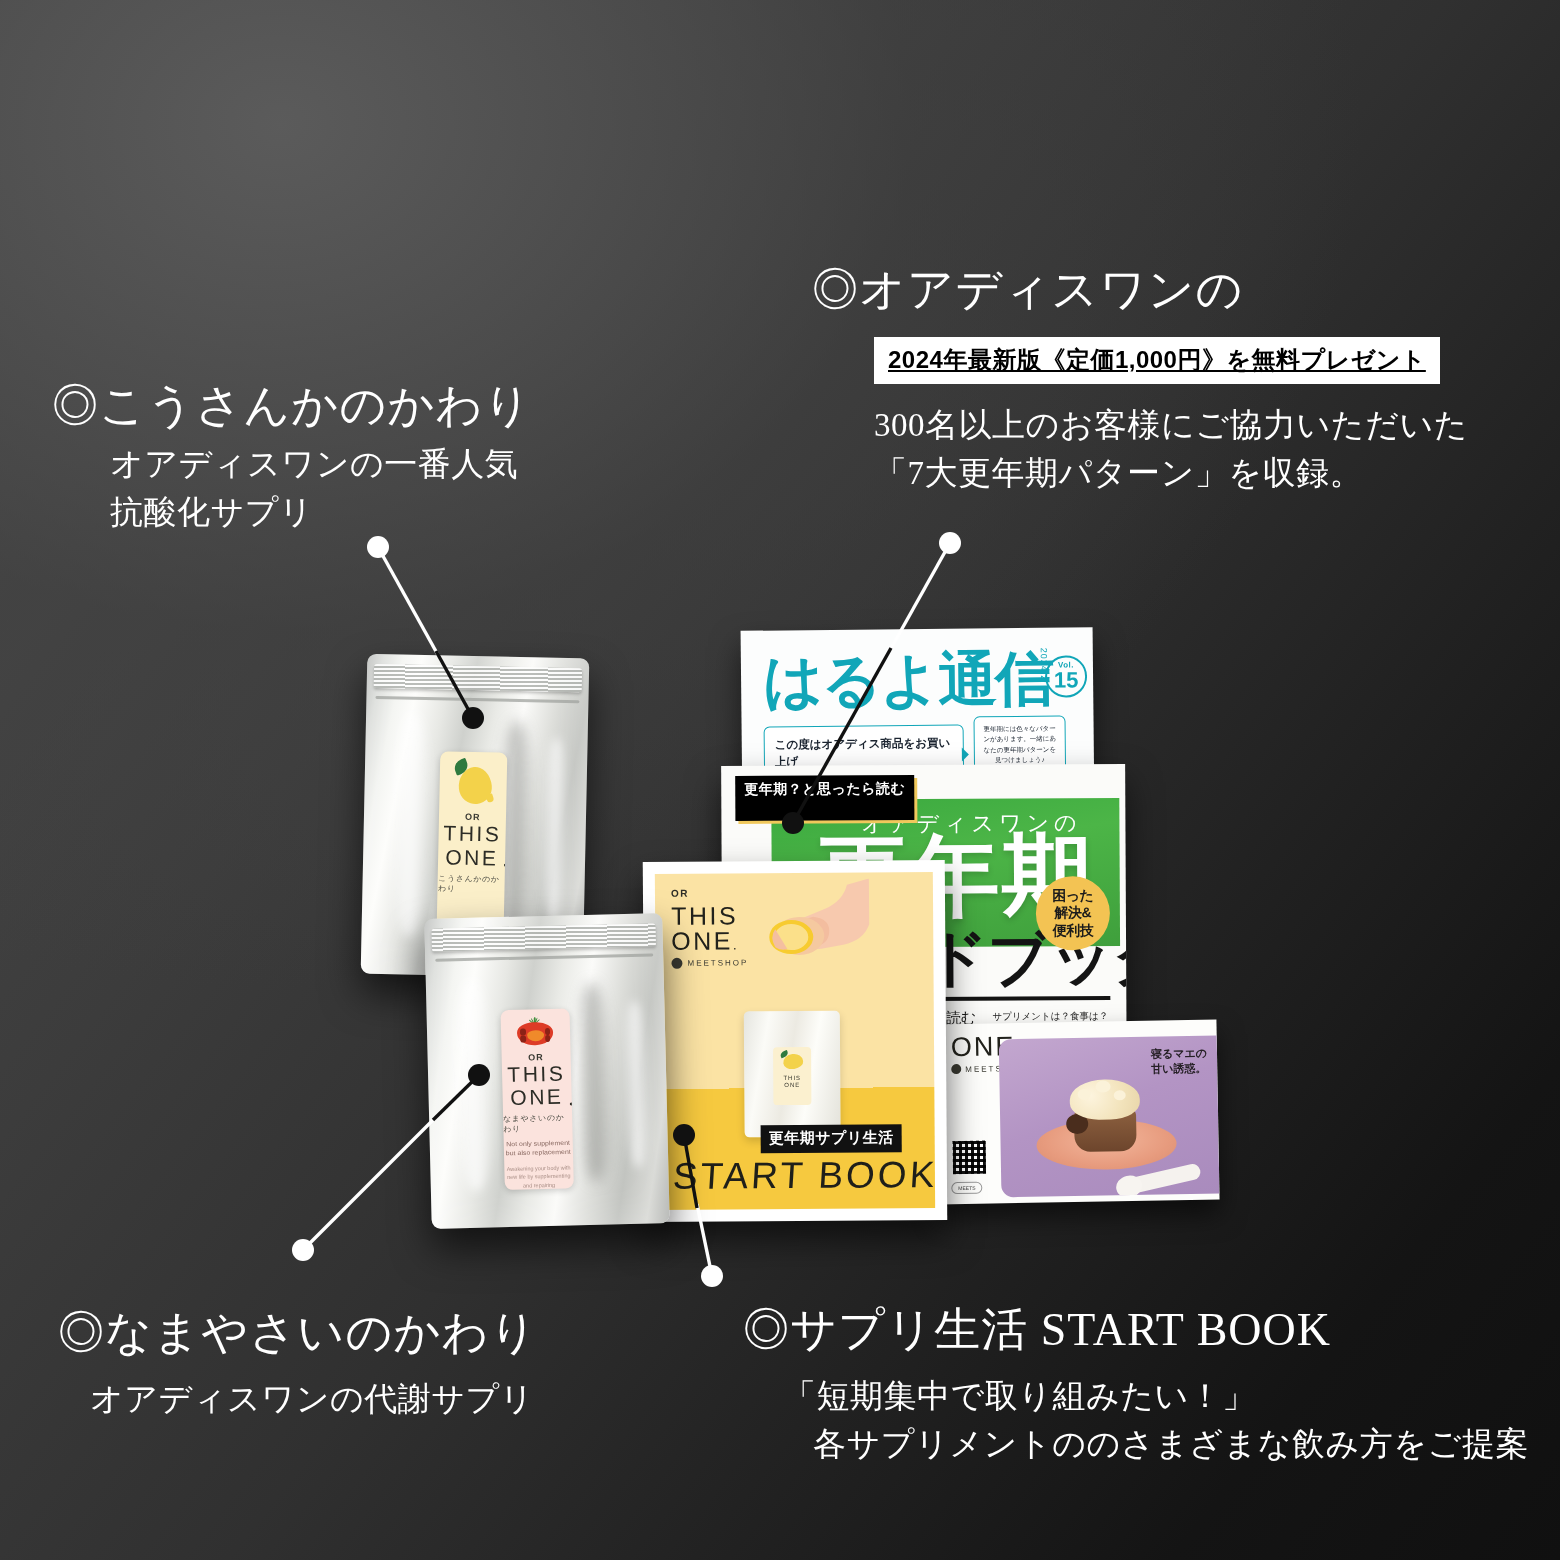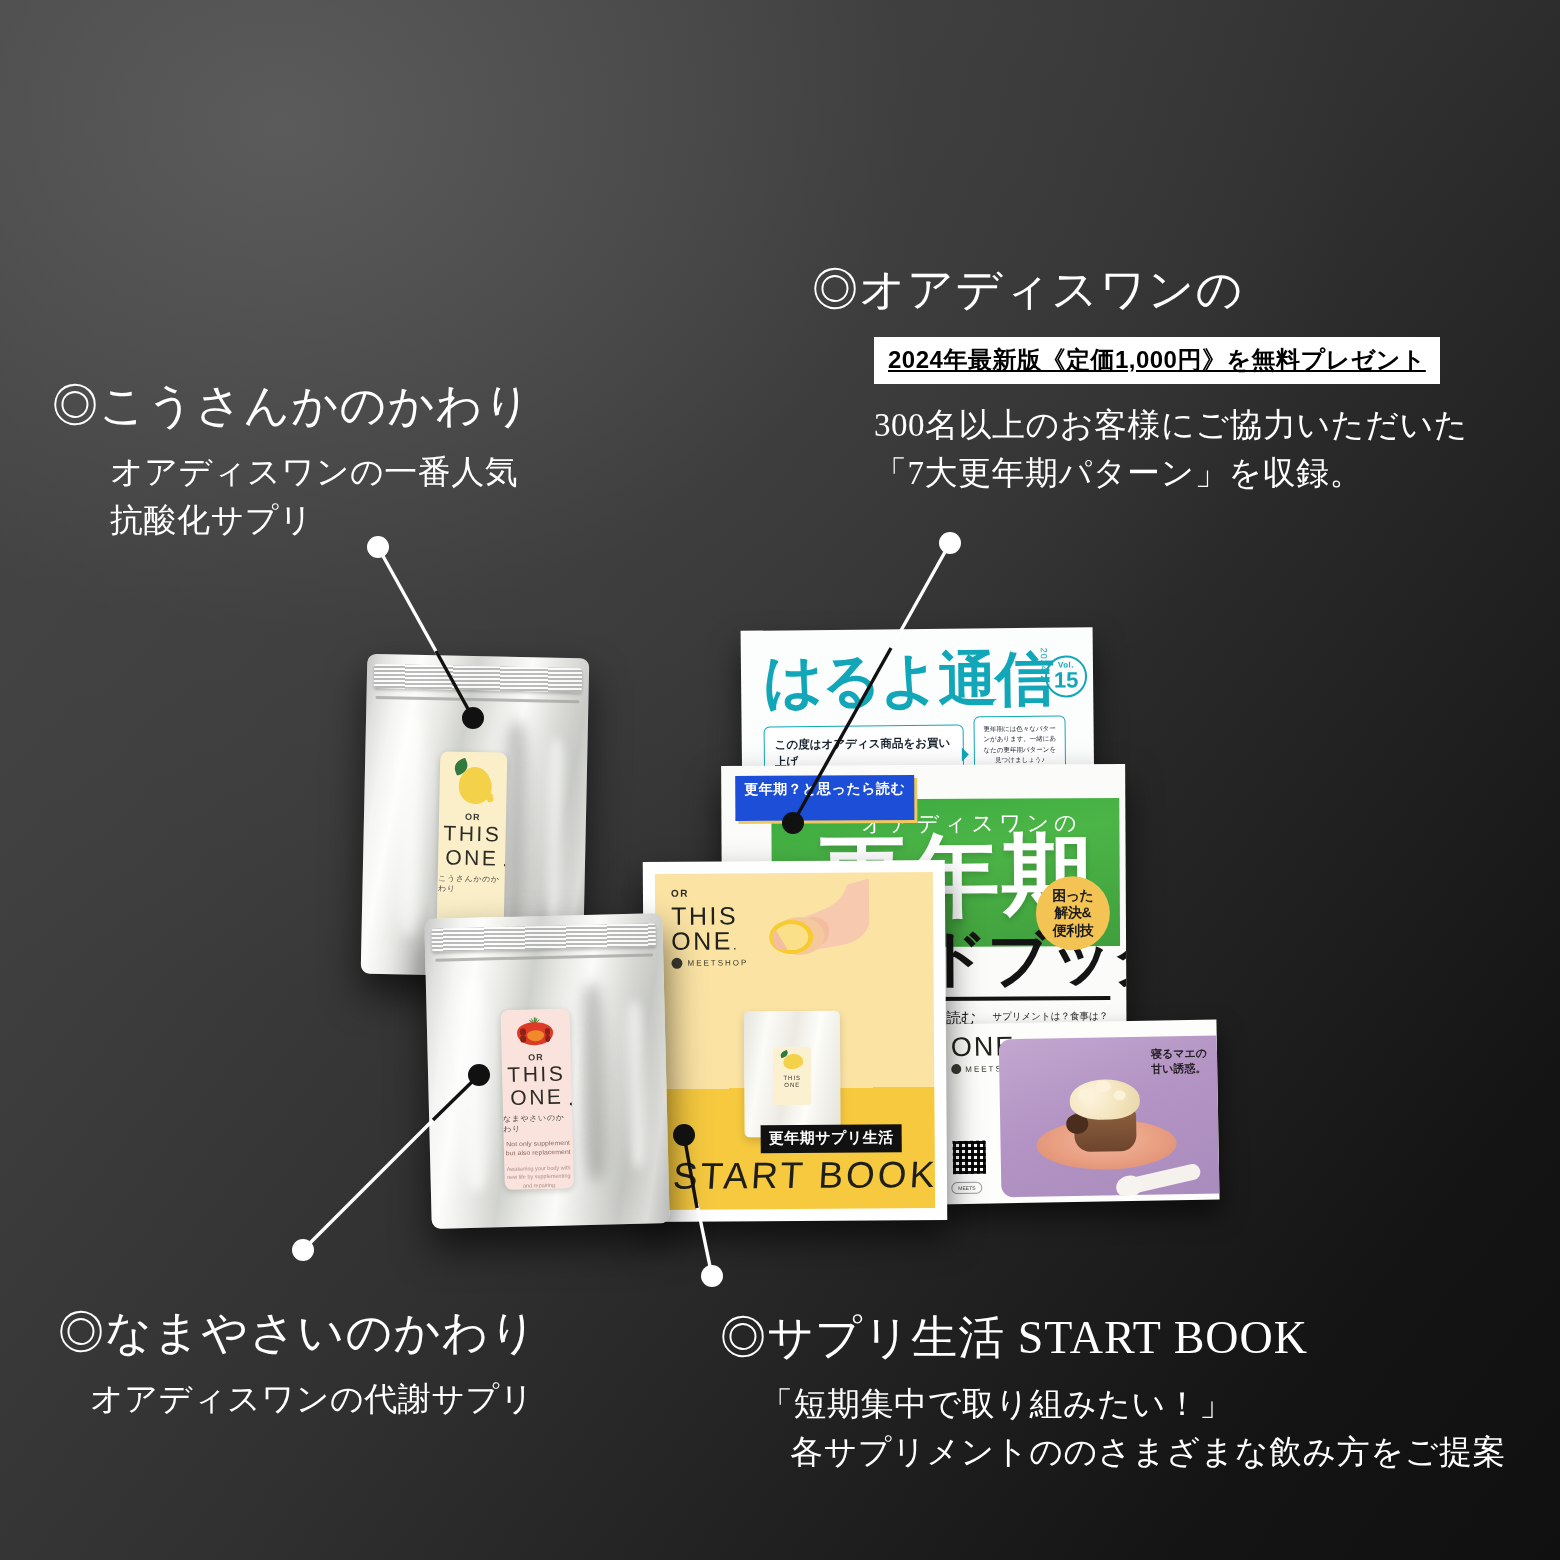--- a/index.html
+++ b/index.html
@@ -39,37 +39,37 @@
     font-family:"Liberation Serif", serif;
     font-size:46px; line-height:1.2; white-space:nowrap; letter-spacing:1px;
   }
   .callout .desc{
     font-family:"Liberation Serif", serif;
     font-size:33px; line-height:1.45; letter-spacing:0.5px; white-space:nowrap;
   }
   .callout .desc .ln{ display:block; }
 
   #callout-antioxidant{ left:52px; top:378px; }
-  #callout-antioxidant .desc{ margin-top:16px; padding-left:58px; }
+  #callout-antioxidant .desc{ margin-top:8px; padding-left:58px; }
 
   #callout-guidebook{ left:812px; top:262px; }
   #badge-free-gift{
     display:inline-block; background:#ffffff; color:#000000;
     font-family:"Liberation Sans", sans-serif; font-weight:bold;
     font-size:24px; line-height:1; letter-spacing:0.5px;
     padding:11px 14px 12px 14px; margin-top:20px; margin-left:62px;
     white-space:nowrap;
     text-decoration:underline;
   }
   #callout-guidebook .desc{ margin-top:18px; padding-left:62px; }
 
   #callout-vegetable{ left:58px; top:1305px; }
   #callout-vegetable .desc{ margin-top:16px; padding-left:32px; }
 
-  #callout-startbook{ left:720px; top:1302px;margin-top:8px; }
+  #callout-startbook{ left:743px; top:1302px; }
   #callout-startbook .desc{ margin-top:16px; padding-left:40px; }
   #callout-startbook .desc .ln2{ padding-left:30px; }
 
   
   #leaders{ position:absolute; left:0; top:0; width:1560px; height:1560px; pointer-events:none; }
 
   
   #products{ position:absolute; left:0; top:0; width:1560px; height:1560px; }
 
   
@@ -242,21 +242,21 @@
 
   
   #guidebook{
     position:absolute; left:722px; top:765px; width:404px; height:335px;
     background:#fbfbf9; transform:rotate(-0.3deg);
     box-shadow:0 18px 34px rgba(0,0,0,0.58);
     overflow:hidden;
   }
   #gb-tag{
     position:absolute; left:14px; top:10px; z-index:4;
-    background:#1d4ed8; color:#fff;
+    background:#000000; color:#fff;
     font-family:Liberation Mono, monospace; font-weight:bold;
     font-size:14px; letter-spacing:0.5px; padding:5px 9px 22px 9px;
     box-shadow:3px 3px 0 #f0c85c;
     white-space:nowrap;
   }
   #gb-green{
     position:absolute; left:50px; top:34px; right:6px; height:148px;
     background:linear-gradient(170deg,#3aa93f 0%, #4cb547 40%, #3f9f3c 100%);
   }
   #gb-brand{

